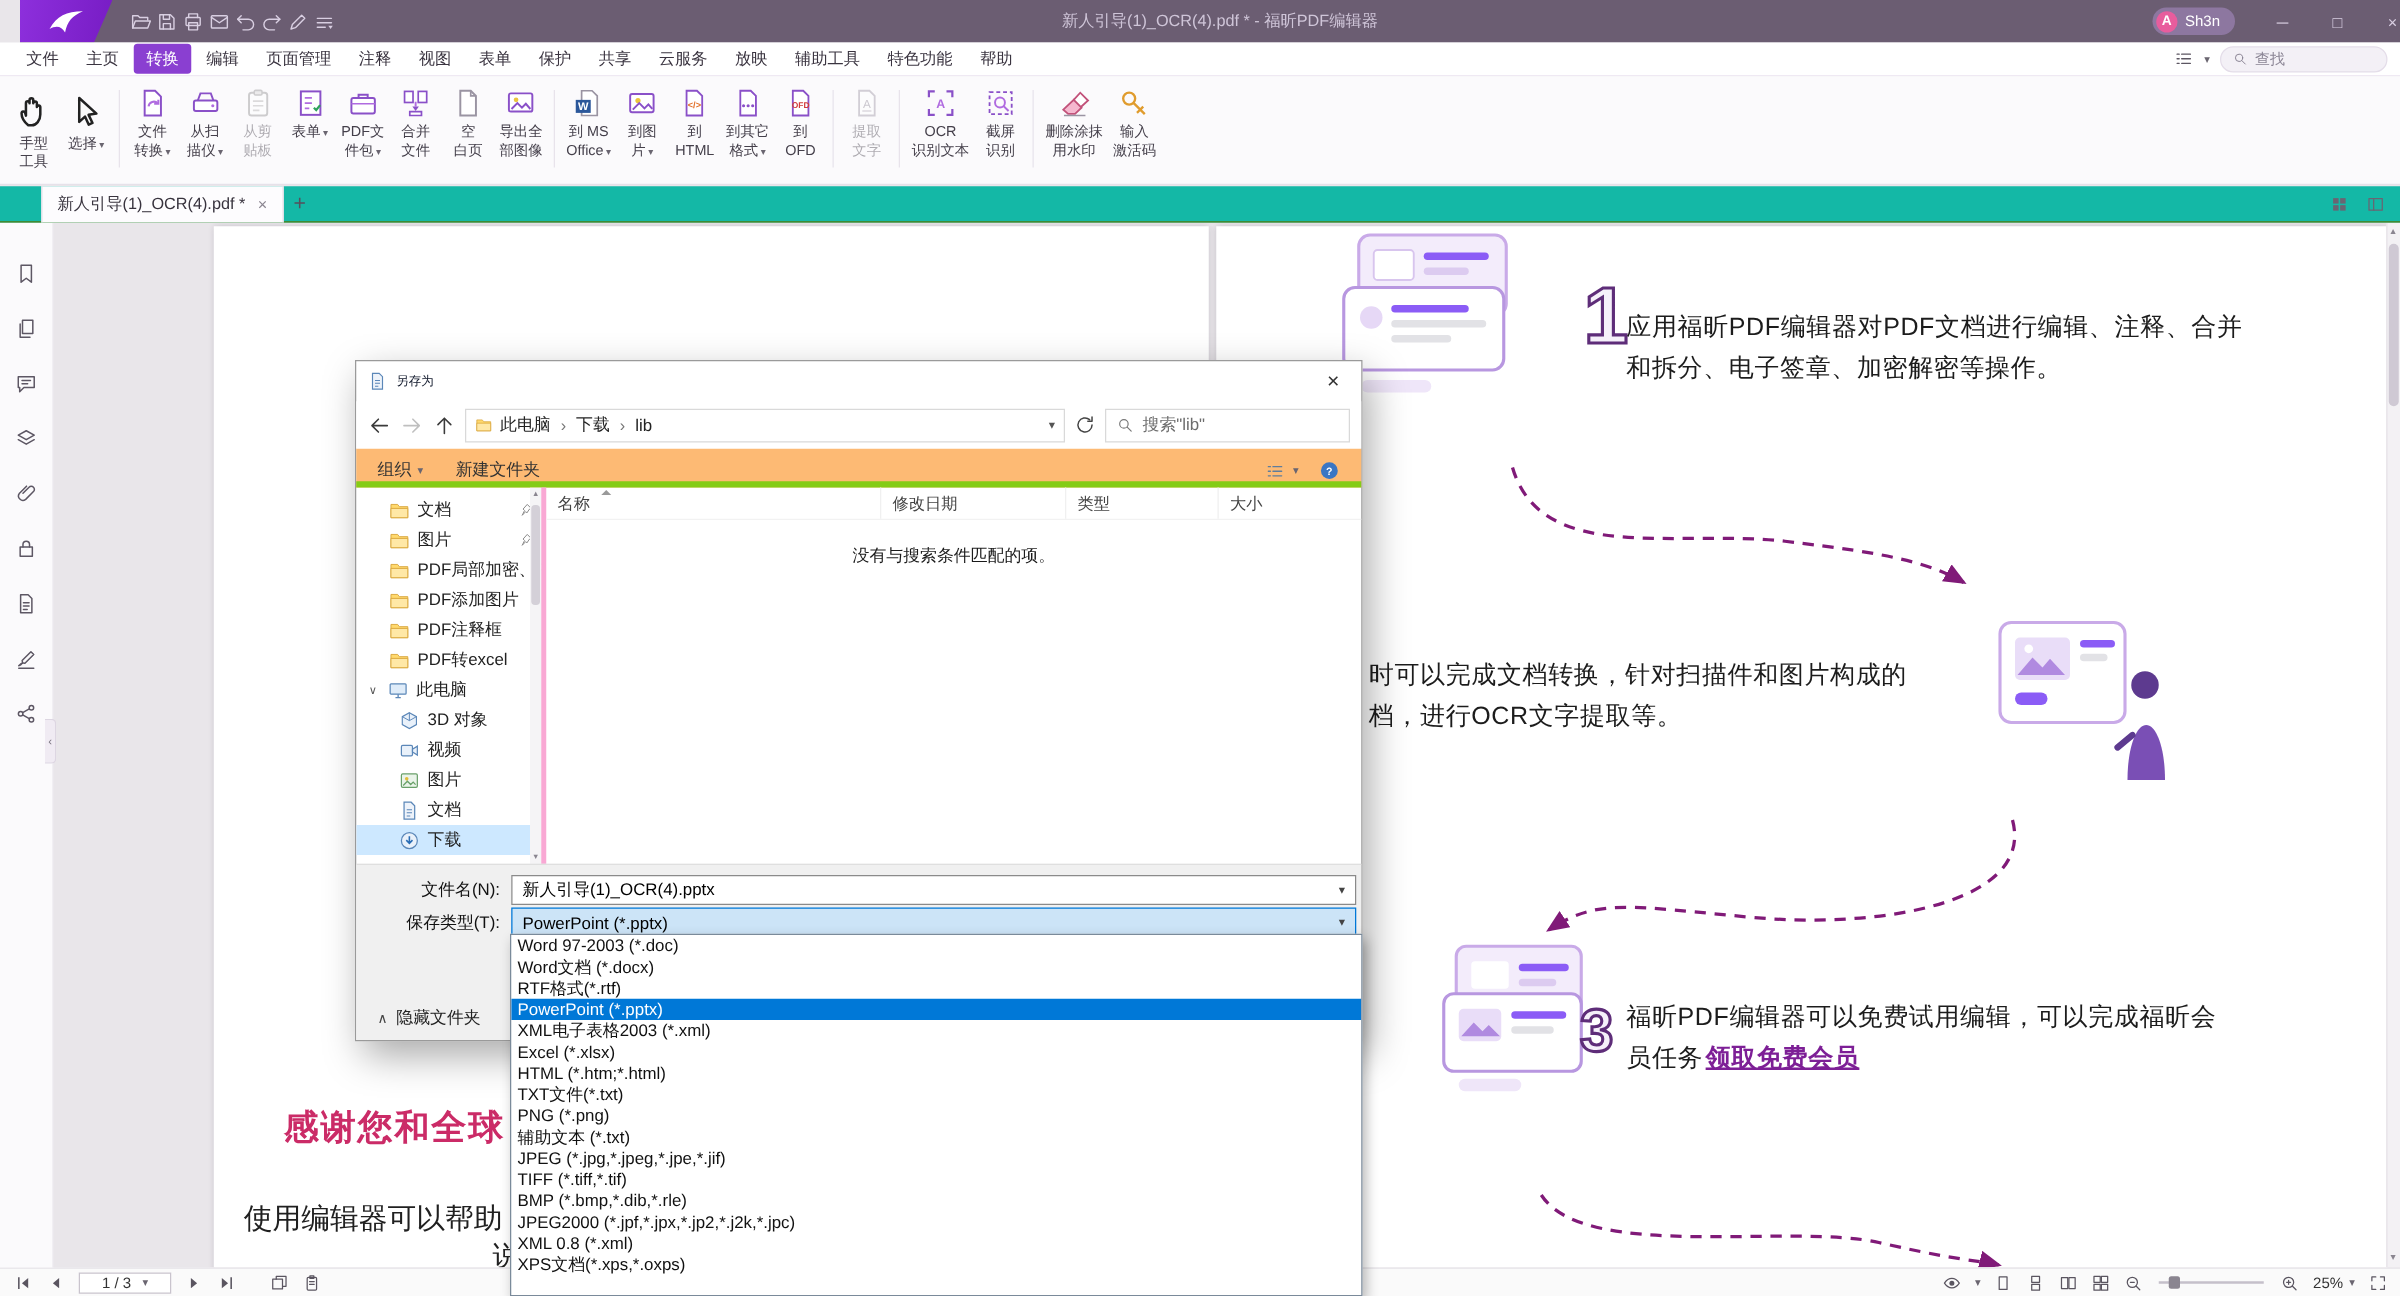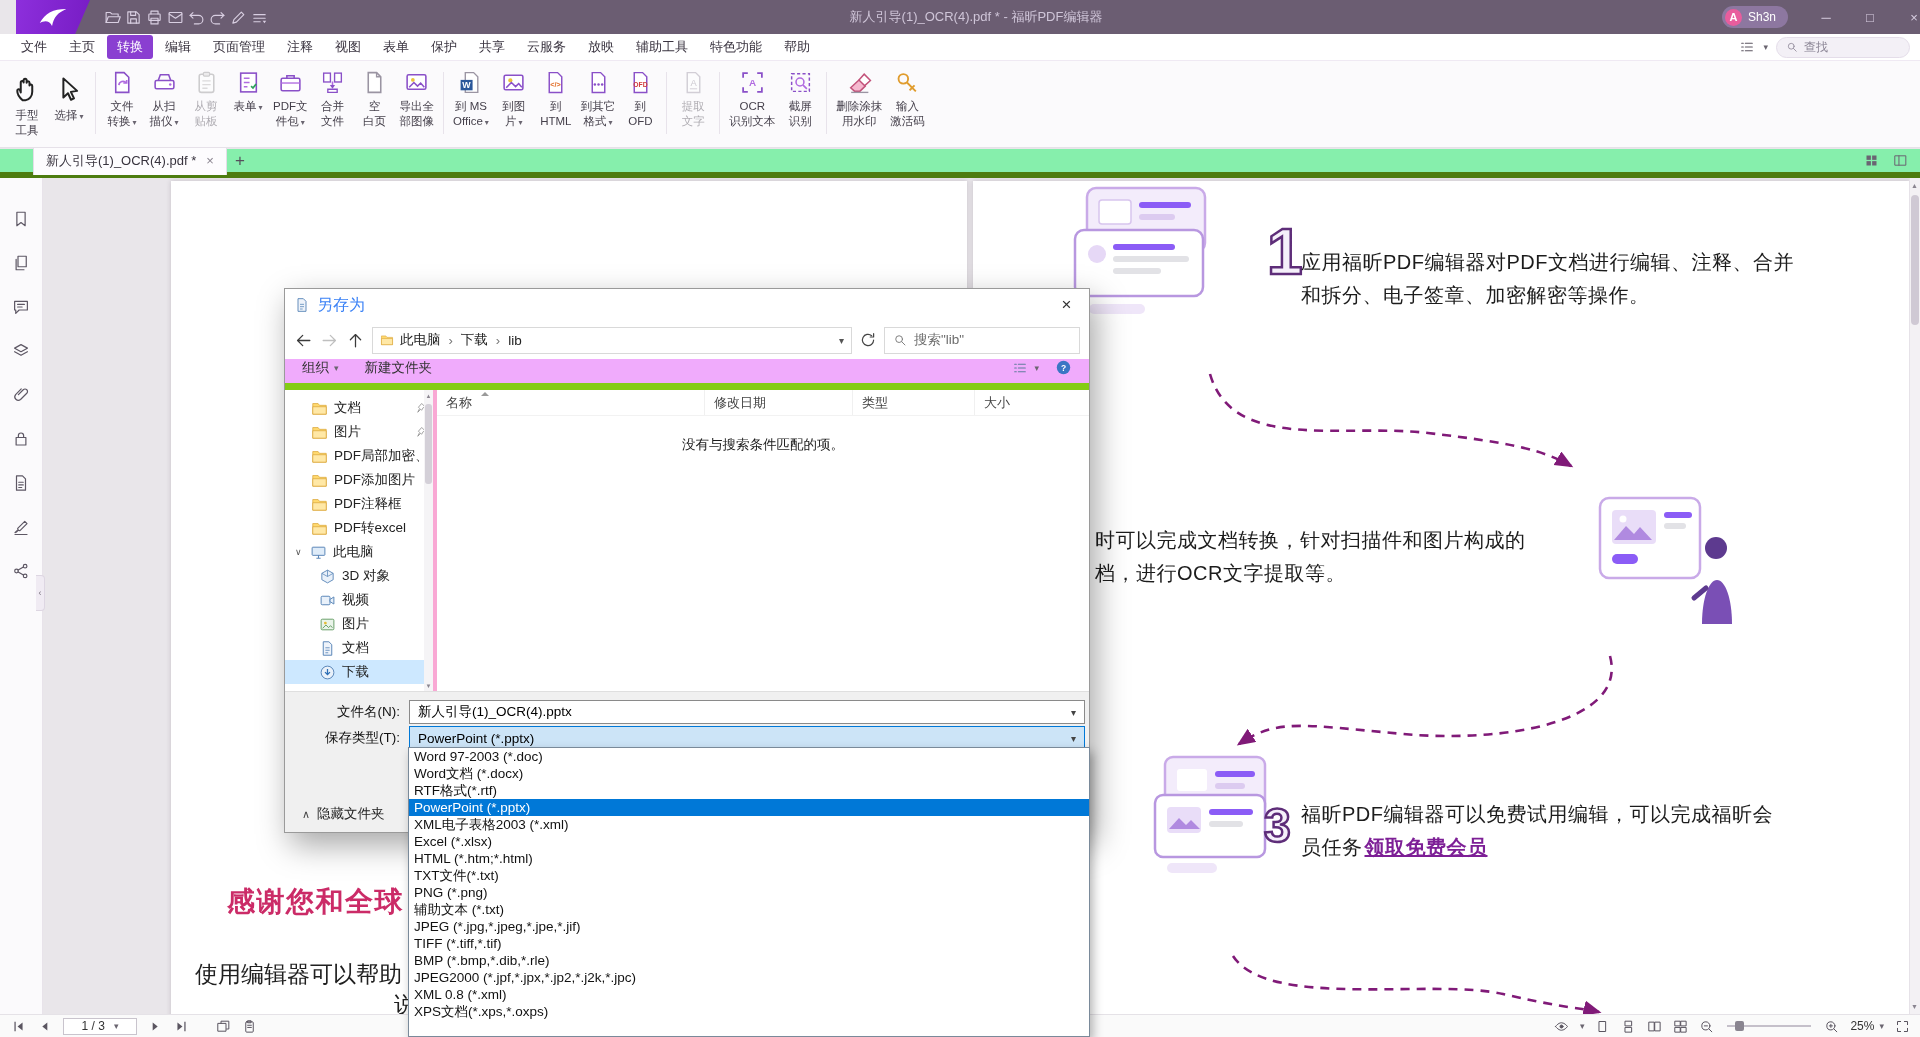--- a/index.html
+++ b/index.html
@@ -36,21 +36,21 @@
 .rb-row{display:flex;align-items:stretch}
 .rbtn{display:flex;flex-direction:column;align-items:center;justify-content:flex-start;padding:4px 4px 2px;border-radius:4px;min-width:42px}
 .ricon{width:25px;height:25px;margin-bottom:4px}
 .rbtn.large .ricon{width:30px;height:30px;margin-top:4px}
 .rlbl{font-size:11.5px;line-height:1.3;color:#443f4a;text-align:center;white-space:nowrap}
 .rcaret{font-size:8px;color:#6a6570;margin-left:2px}
 .rbtn.disabled{opacity:.42}
 .rsep{width:1px;background:#e8e3eb;margin:6px 5px;flex:0 0 auto}
 
 
-.doctabs{position:absolute;left:0;top:149px;width:100%;height:29px;background:#86efac;border-bottom:6px solid #4d7c0f;display:flex;align-items:center;z-index:39}
+.doctabs{position:absolute;left:0;top:149px;width:100%;height:29px;background:#14b8a6;border-bottom:1px solid #4d7c0f;display:flex;align-items:center;z-index:39}
 .dtab{height:29px;background:#fdfcfe;border-right:1px solid #e4dfe8;border-left:1px solid #e4dfe8;display:flex;align-items:center;gap:10px;padding:0 12px;font-size:13px;color:#38333e;margin-left:33px}
 .dtab-close{color:#8a8590;font-size:13px}
 .newtab{width:26px;height:26px;display:flex;align-items:center;justify-content:center;color:#55505c;font-size:17px}
 .dt-right{margin-left:auto;display:flex;gap:14px;align-items:center;padding-right:12px}
 .dt-right .mr-icon{width:15px;height:15px;color:#6a6472}
 
 
 .rail{position:absolute;left:0;top:178px;width:43px;bottom:23px;background:#fbfafc;border-right:1px solid #e8e3ea;z-index:35}
 .rail-col{display:flex;flex-direction:column;align-items:center;padding-top:32px;gap:26px}
 .railbtn{width:18px;height:18px;color:#5d5764}
@@ -80,33 +80,33 @@
 .lbody{position:absolute;left:152px;top:781px;font-size:23px;color:#202020;white-space:nowrap}
 .lfrag{position:absolute;left:351px;top:812px;font-size:22px;color:#202020}
 .vscroll{position:absolute;right:0;top:0;bottom:0;width:11px;background:#f3f1f4;border-left:1px solid #e6e2e8}
 .vthumb{position:absolute;top:17px;right:1px;width:8px;height:130px;background:#cfc9d4;border-radius:4px}
 .varrow{position:absolute;right:0;width:11px;height:15px;color:#8a8590;font-size:7px;display:flex;align-items:center;justify-content:center}
 
 
 .dialog{position:absolute;left:284px;top:288px;width:806px;height:545px;background:#fff;border:1px solid #9a9a9a;box-shadow:6px 12px 30px rgba(0,0,0,.35);z-index:50;font-size:14px}
 .dlg-title{height:32px;display:flex;align-items:center;gap:7px;padding-left:9px}
 .dicon{width:16px;height:16px}
-.dlg-title-text{font-size:16px;color:#3b82f6}
+.dlg-title-text{font-size:10px;color:#0f172a}
 .dclose{margin-left:auto;width:45px;height:32px;display:flex;align-items:center;justify-content:center;font-size:17px;color:#333}
 .dlg-nav{height:38px;display:flex;align-items:center;gap:7px;padding:0 9px;background:#fff}
 .nav-arrow{width:19px;height:19px;color:#3b3b3b;flex:0 0 auto}
 .nav-arrow.dis{color:#bfbfbf}
 .crumb{flex:1;height:27px;border:1px solid #d9d9d9;display:flex;align-items:center;gap:6px;padding:0 7px;min-width:0}
 .cicon{width:14px;height:14px;flex:0 0 auto;color:#777}
 .crumbs{display:flex;align-items:center;gap:8px;font-size:13.5px;color:#222;white-space:nowrap}
 .csep{color:#777;font-size:13px}
 .crumb-caret{margin-left:auto;font-size:10px;color:#555}
 .refreshbtn{width:18px;height:18px;color:#444;flex:0 0 auto}
 .searchbox{width:196px;height:27px;border:1px solid #d9d9d9;display:flex;align-items:center;gap:7px;padding:0 8px;color:#6d6d6d;font-size:13.5px;flex:0 0 auto}
-.dlg-cmd{height:31px;display:flex;align-items:flex-start;gap:26px;padding:0 17px;border-bottom:7px solid #84cc16;background:#f0abfc}
+.dlg-cmd{height:31px;display:flex;align-items:flex-end;gap:26px;padding:0 17px;border-bottom:5px solid #84cc16;background:#fdba74}
 .cmd-item{font-size:13.5px;color:#333;display:flex;align-items:center;gap:5px;white-space:nowrap}
 .cmd-right{margin-left:auto;display:flex;align-items:center;gap:6px}
 .cmd-right .mr-icon{color:#5f7d9c}
 .helpicon{width:17px;height:17px;margin-left:10px}
 .dlg-body{display:flex;height:302px}
 .tree{width:148px;position:relative;padding-top:6px;overflow:hidden}
 .titem{height:24px;display:flex;align-items:center;gap:6px;padding-left:26px;font-size:13.5px;color:#222;white-space:nowrap}
 .titem.root{padding-left:10px}
 .titem.child{padding-left:34px}
 .titem.selected{background:#cde8ff}

